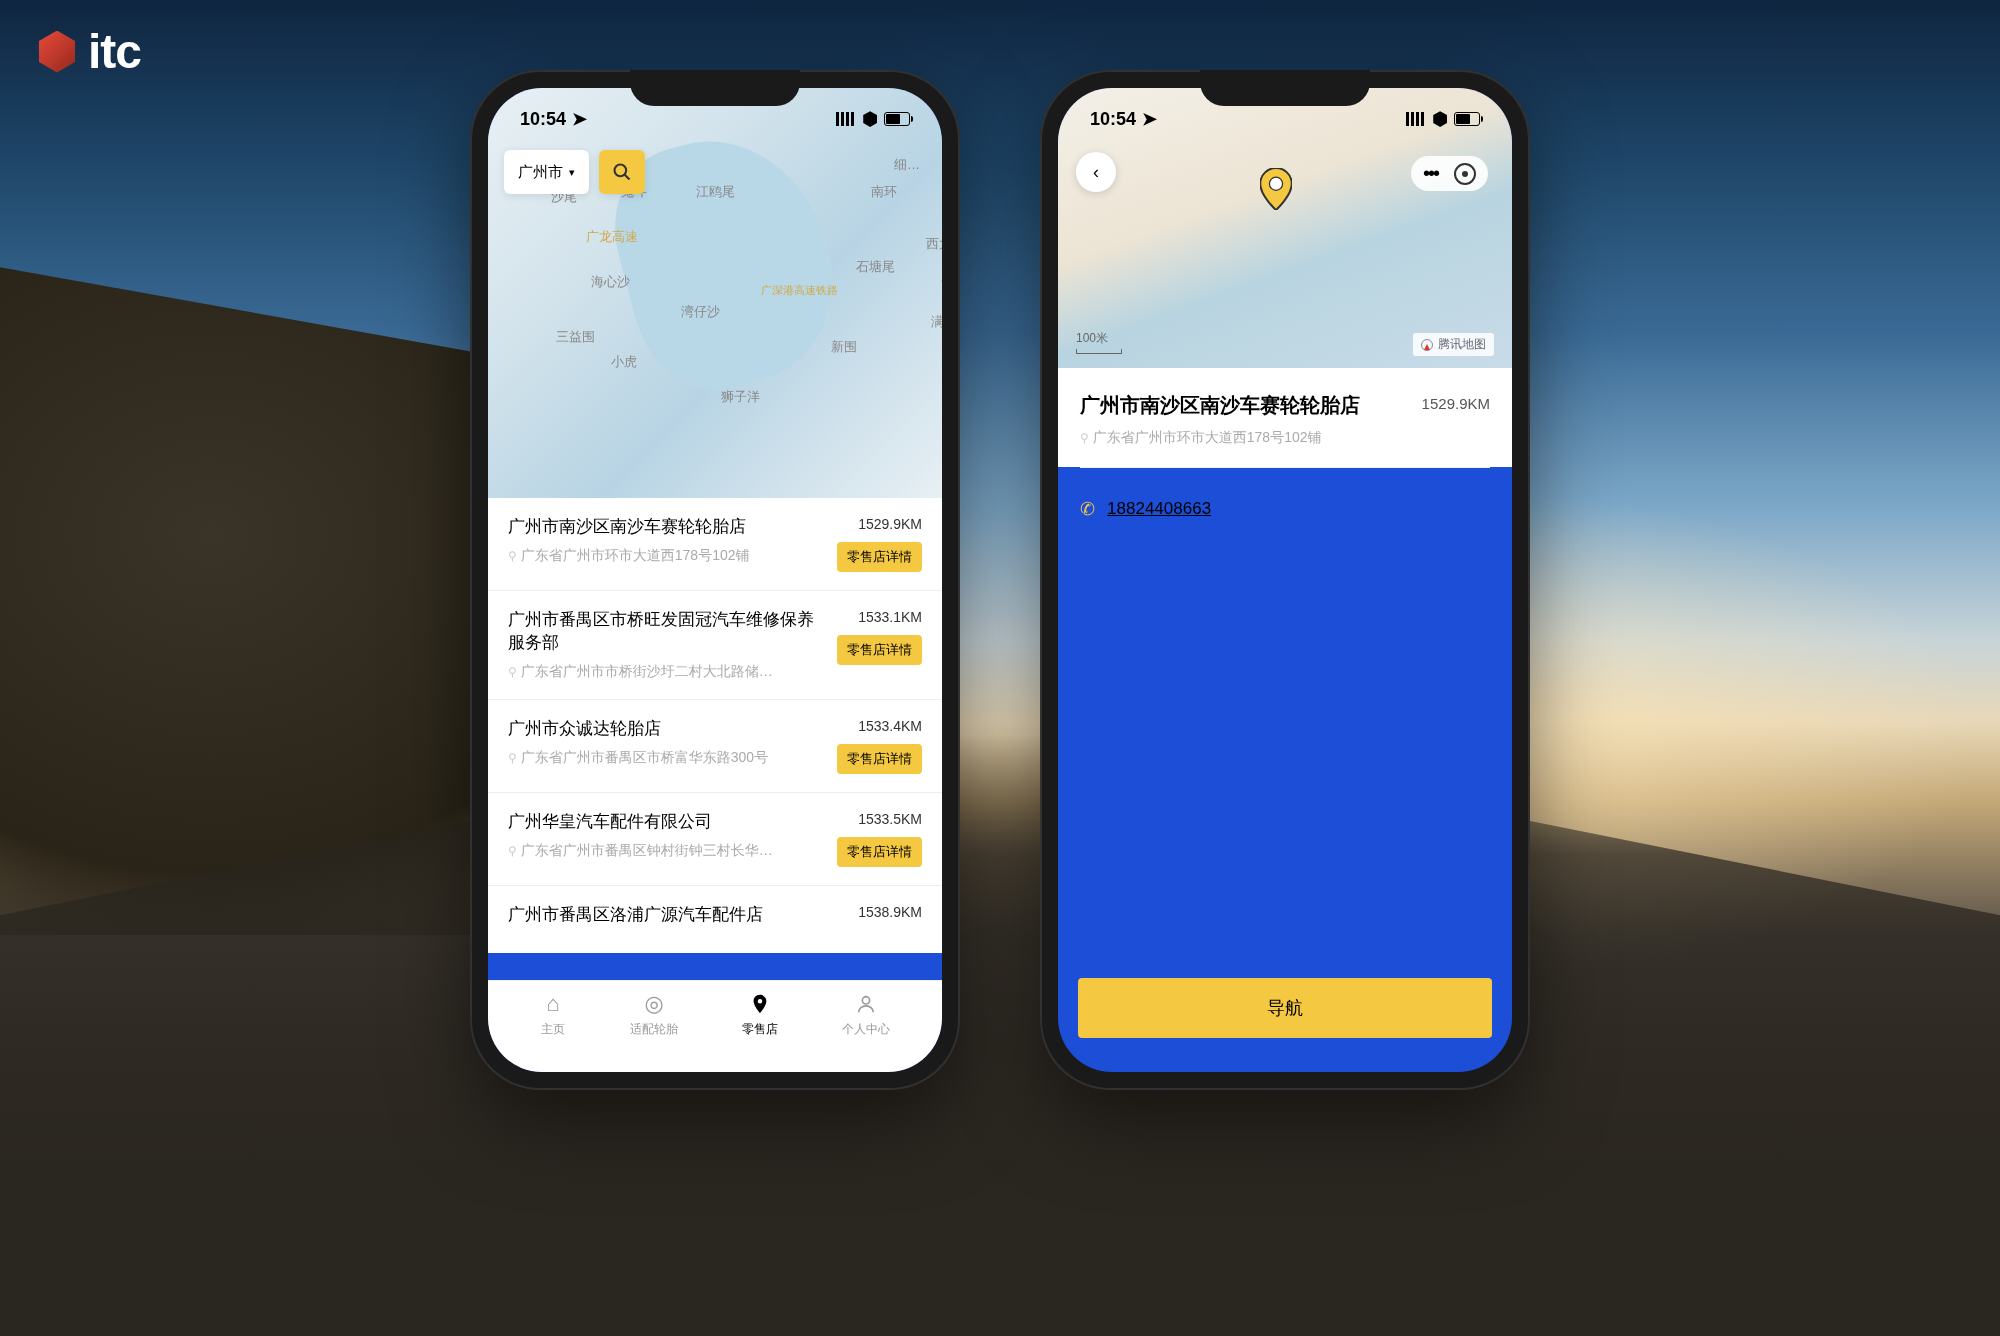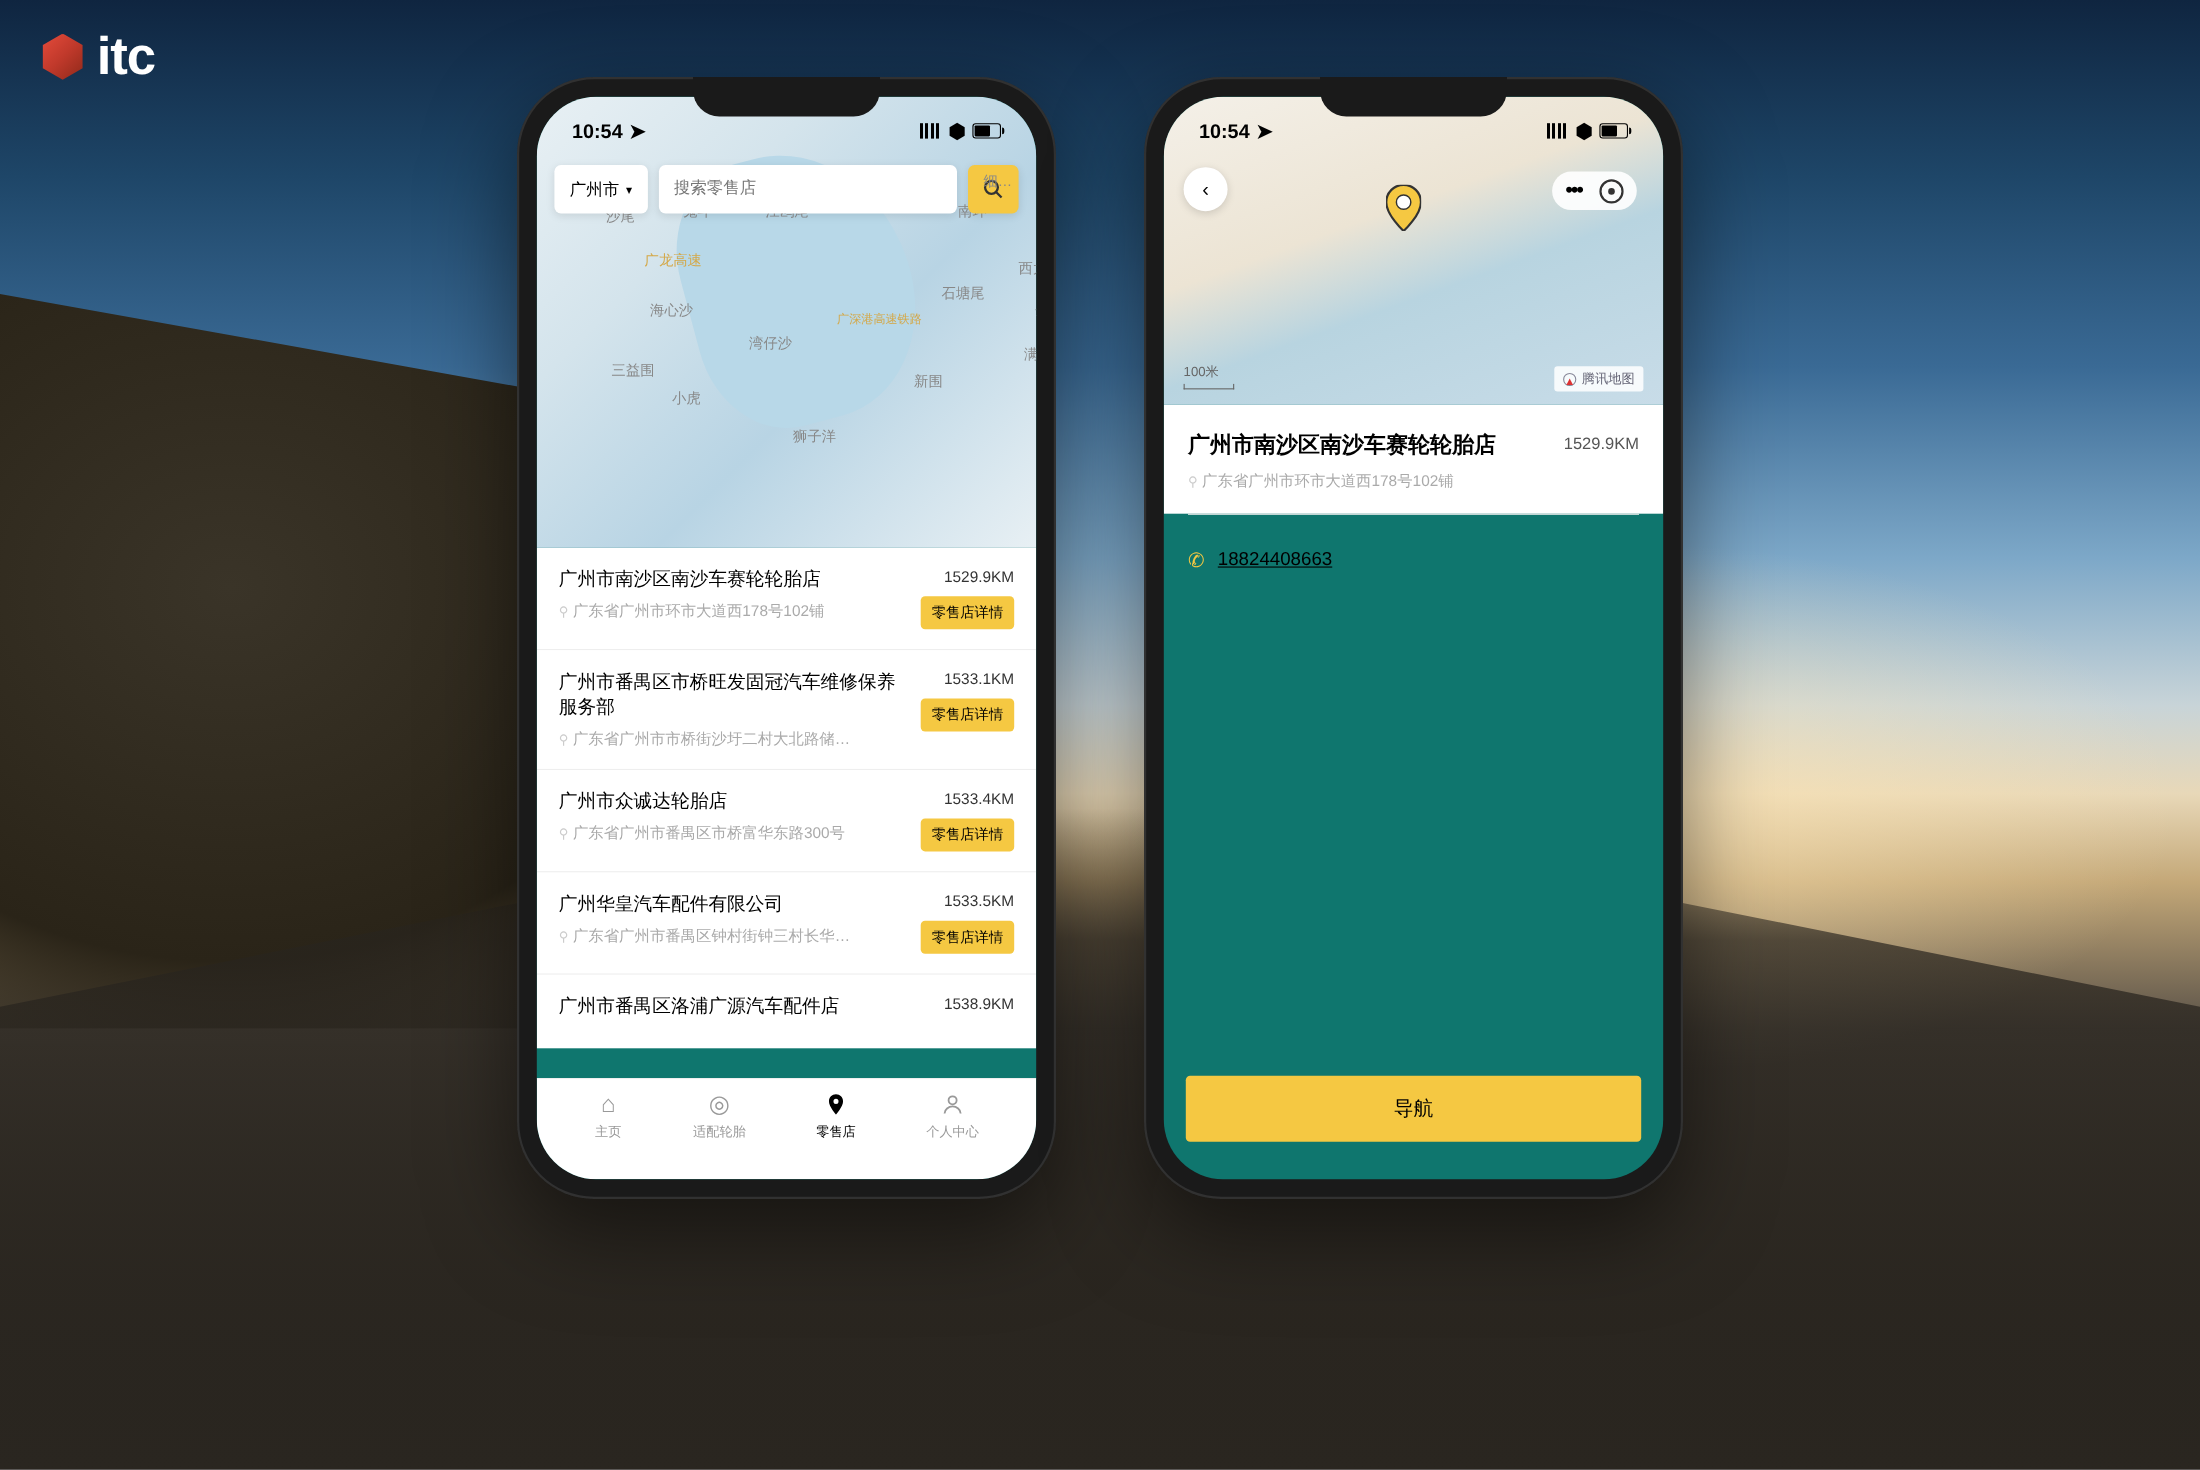--- a/index.html
+++ b/index.html
@@ -87,21 +87,21 @@
   transform: translateX(-50%);
   width: 170px;
   height: 36px;
   background: #1a1a1a;
   border-radius: 0 0 24px 24px;
   z-index: 100;
 }
 .phone-screen {
   width: 100%;
   height: 100%;
-  background: #0f766e;
+  background: #1d4ed8;
   border-radius: 54px;
   overflow: hidden;
   position: relative;
 }
 
 .status-bar {
   height: 50px;
   display: flex;
   justify-content: space-between;
   align-items: center;
@@ -403,23 +403,20 @@
         <span class="map-label" style="top:240px;left:25px">三益围</span>
         <span class="map-label" style="top:265px;left:80px">小虎</span>
         <span class="map-label" style="top:250px;left:300px">新围</span>
         <span class="map-label" style="top:300px;left:190px">狮子洋</span>
 
         <div class="search-row">
           <div class="city-selector">
             <span>广州市</span>
             <span style="font-size:11px">▾</span>
           </div>
-          <div class="search-input-wrap">
-            <input type="text" placeholder="搜索零售店" style="">
-          </div>
           <div class="search-btn">
             <svg width="20" height="20" viewBox="0 0 24 24" fill="none" stroke="#333" stroke-width="2.5">
                 <circle cx="10" cy="10" r="7"></circle>
                 <line x1="15" y1="15" x2="21" y2="21"></line>
               </svg>
           </div>
         </div>
 
         <div class="mini-controls" style="top:68px; right:22px; position:absolute;">
           <span style="font-size:13px;color:#888">细…</span>

